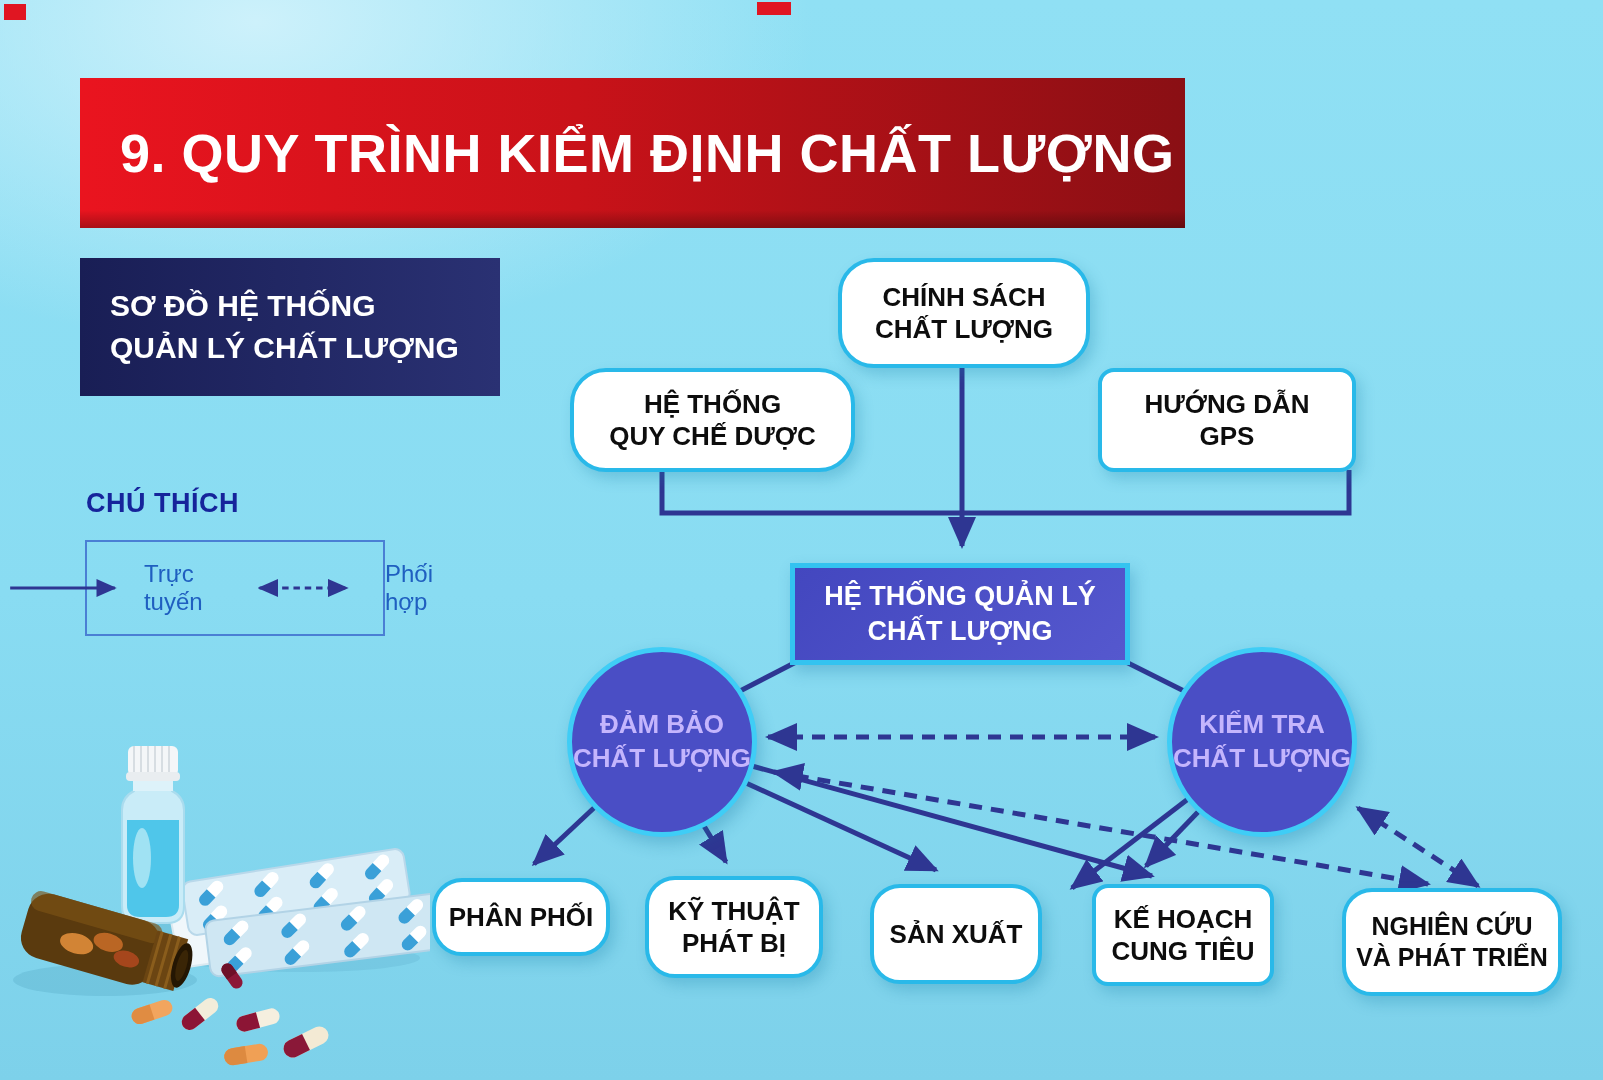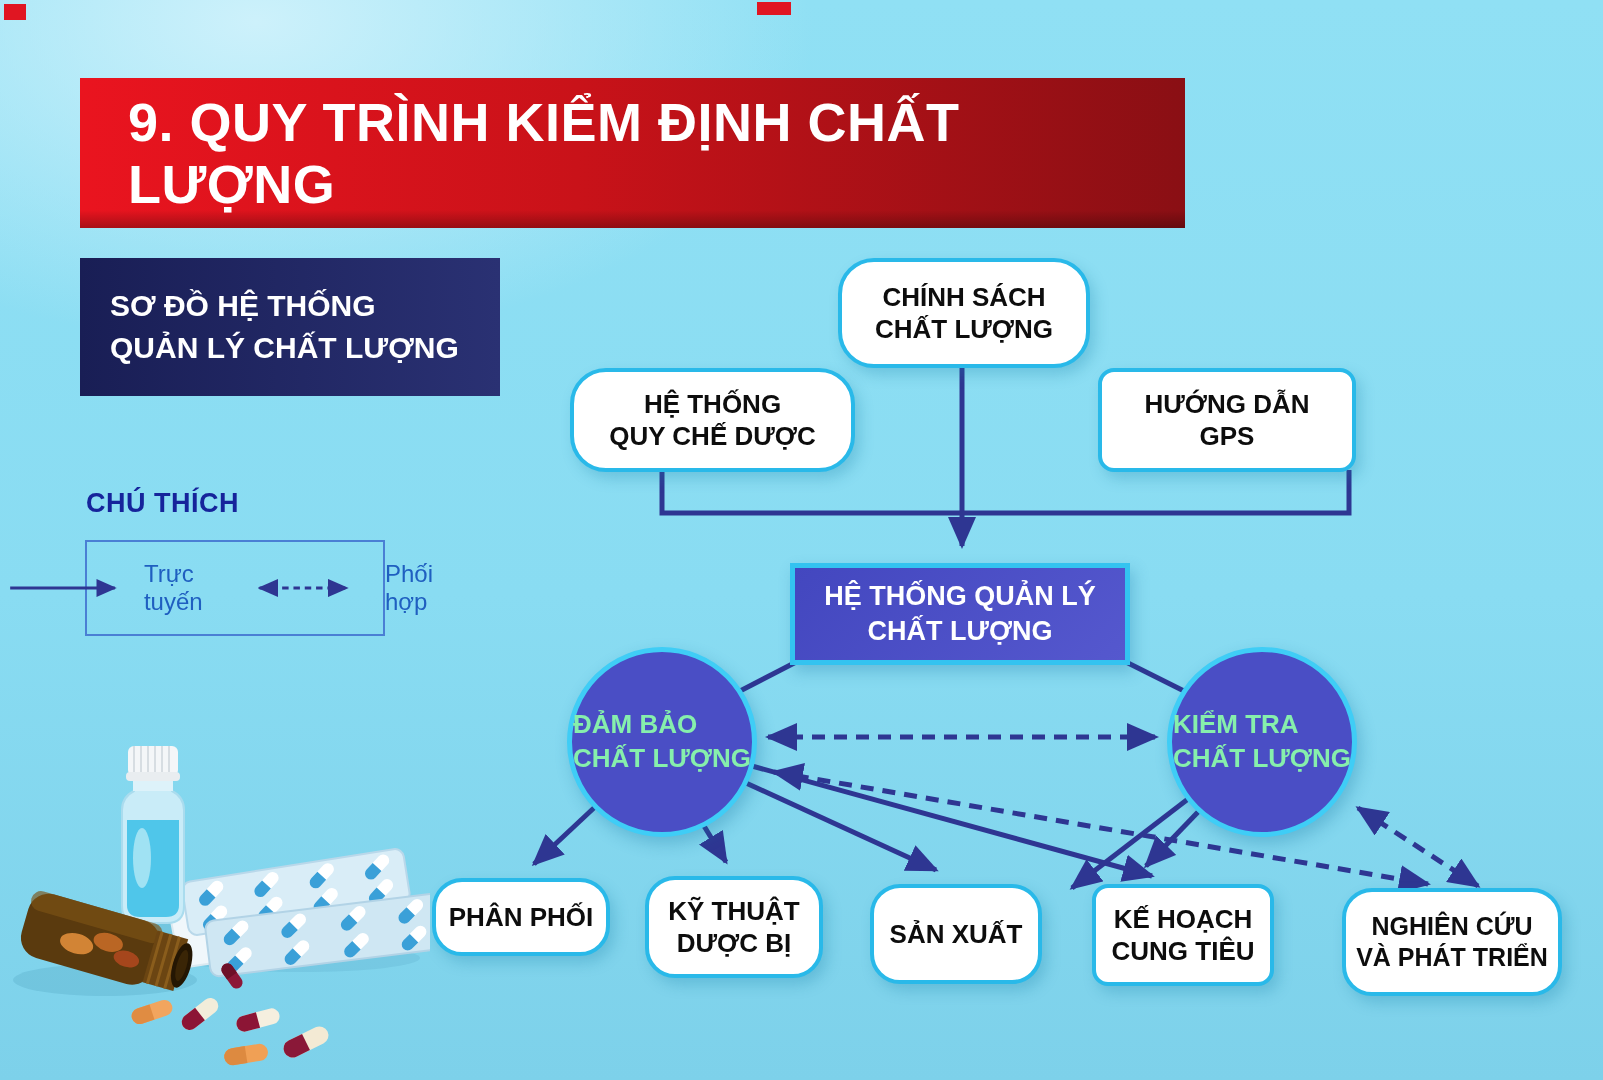--- a/index.html
+++ b/index.html
@@ -12,21 +12,21 @@
   }
   .deco-red{position:absolute;background:#e01622;}
   
   .banner{
     position:absolute;left:80px;top:78px;width:1105px;height:150px;
     background:
       linear-gradient(180deg, rgba(0,0,0,0) 88%, rgba(0,0,0,.28) 100%),
       linear-gradient(90deg,#ea141f 0%,#c91219 45%,#8a0f14 100%);
     display:flex;align-items:center;padding-left:40px;box-sizing:border-box;
   }
-  .banner h1{margin:8px;color:#fff;font-size:54px;font-weight:800;letter-spacing:.5px;}
+  .banner h1{margin:0;color:#fff;font-size:54px;font-weight:800;letter-spacing:.5px;}
   
   .subtitle{
     position:absolute;left:80px;top:258px;width:420px;height:138px;
     background:linear-gradient(90deg,#191e55 0%,#2a3173 100%);
     color:#fff;display:flex;align-items:center;padding-left:30px;box-sizing:border-box;
     font-size:30px;font-weight:800;line-height:1.4;white-space:pre-line;
   }
   
   .legend-title{position:absolute;left:86px;top:488px;font-size:27px;font-weight:800;color:#16249b;letter-spacing:.5px;}
   .legend-box{
@@ -48,22 +48,22 @@
     position:absolute;left:790px;top:563px;width:340px;height:102px;
     background:linear-gradient(135deg,#4347bf 0%,#5558ce 100%);
     border:5px solid #33c3f0;box-sizing:border-box;
     display:flex;align-items:center;justify-content:center;text-align:center;
     color:#fff;font-weight:800;font-size:27px;line-height:1.3;white-space:pre-line;
     box-shadow:4px 7px 14px rgba(25,120,165,.3);
   }
   .circle{
     position:absolute;width:190px;height:190px;border-radius:50%;
     background:#4a4ec5;border:5px solid #3fcdf6;box-sizing:border-box;
-    display:flex;align-items:center;justify-content:center;
-    color:#86efac;font-weight:800;font-size:26px;line-height:1.3;white-space:pre-line;
+    display:flex;align-items:center;justify-content:center;text-align:center;
+    color:#c4b5fd;font-weight:800;font-size:26px;line-height:1.3;white-space:pre-line;
     box-shadow:4px 7px 16px rgba(25,120,165,.32);
   }
   svg{display:block;}
   #edges{position:absolute;left:0;top:0;}
   #photo{position:absolute;left:0;top:680px;}
 </style>
 </head>
 <body>
 
 <div id="stage">
@@ -156,21 +156,21 @@
   <div class="circle" style="left:1167px;top:647px;">
     <span>KIỂM TRA
 CHẤT LƯỢNG</span>
   </div>
 
   <div class="wnode" style="left:432px;top:878px;width:178px;height:78px;">
     <span>PHÂN PHỐI</span>
   </div>
   <div class="wnode" style="left:645px;top:876px;width:178px;height:102px;">
     <span>KỸ THUẬT
-DƯỢC BỊ</span>
+PHÁT BỊ</span>
   </div>
   <div class="wnode" style="left:870px;top:884px;width:172px;height:100px;">
     <span>SẢN XUẤT</span>
   </div>
   <div class="wnode" style="left:1092px;top:884px;width:182px;height:102px;border-radius:16px;">
     <span>KẾ HOẠCH
 CUNG TIÊU</span>
   </div>
   <div class="wnode" style="left:1342px;top:888px;width:220px;height:108px;font-size:25px;">
     <span>NGHIÊN CỨU

